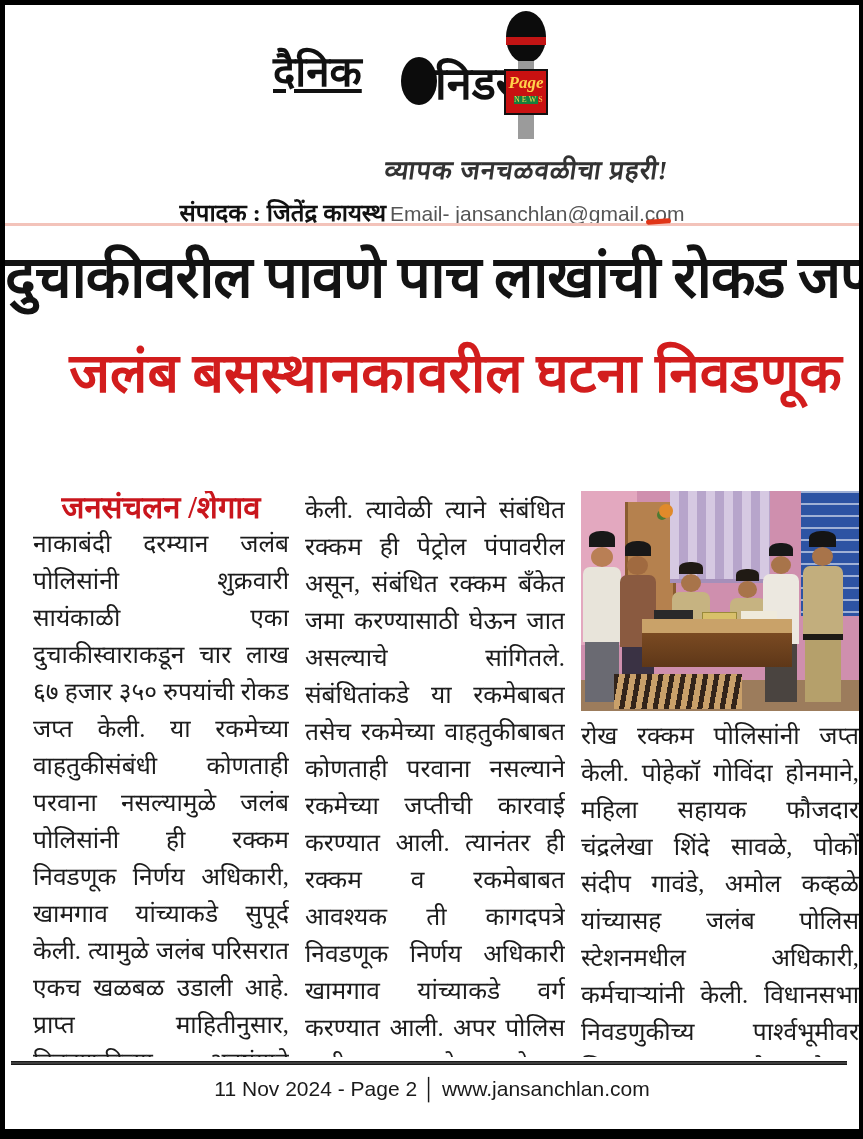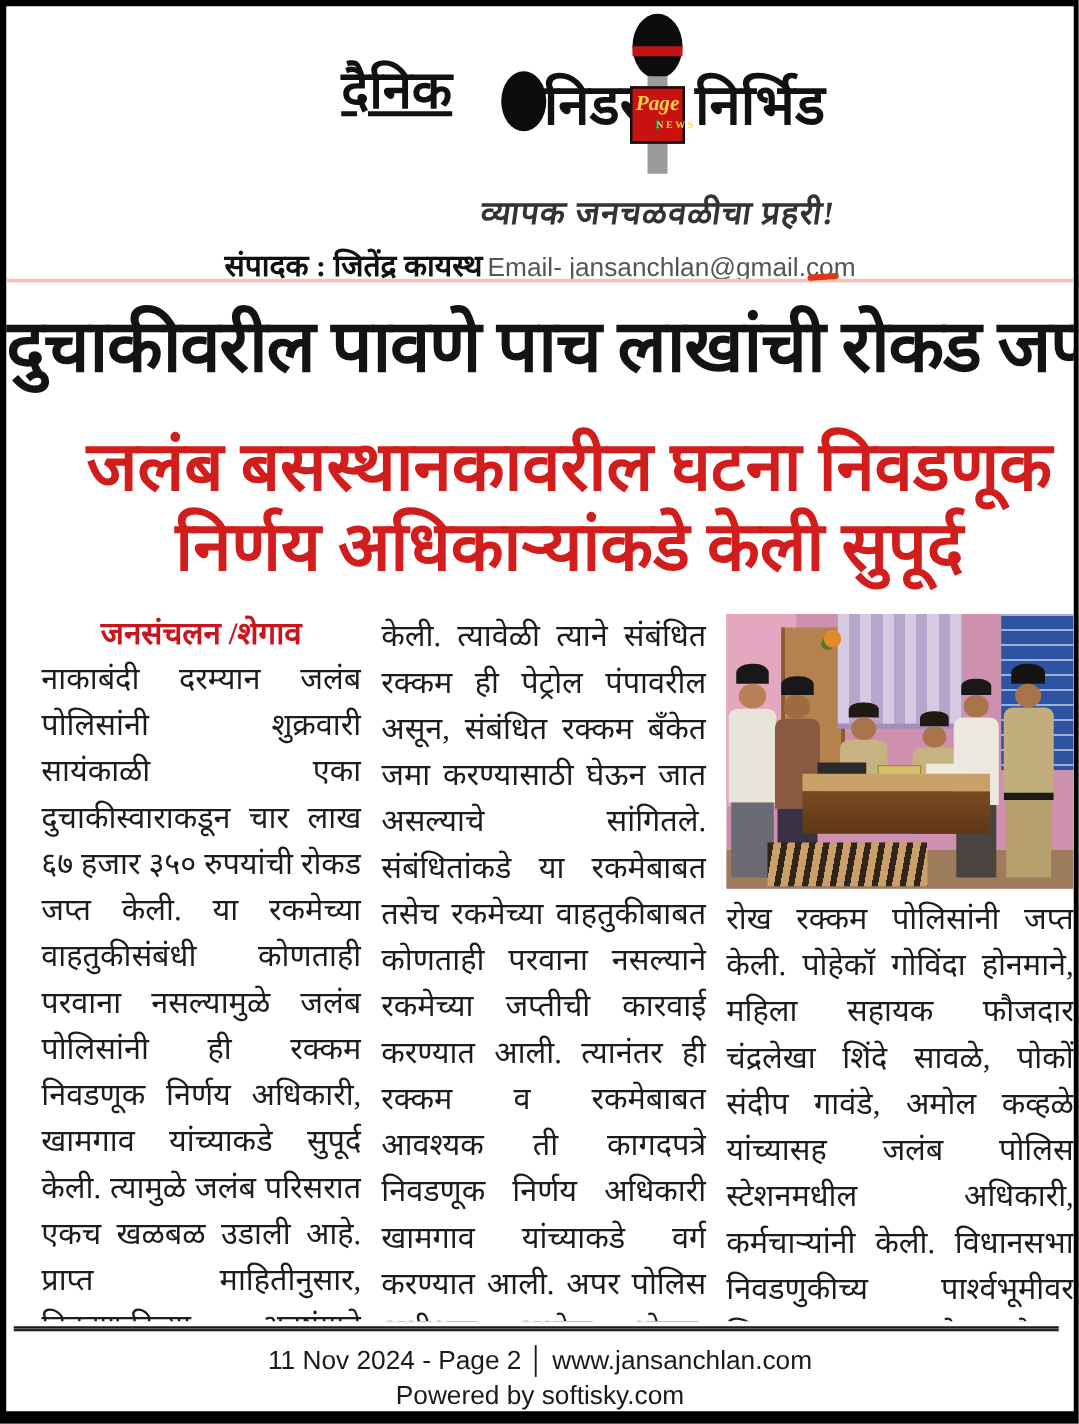--- a/index.html
+++ b/index.html
@@ -14,21 +14,21 @@
   .mast-dainik{position:absolute;left:268px;top:36px;font-size:42px;font-weight:bold;color:#111;text-decoration:underline;}
   .mast-nidar{position:absolute;left:430px;top:46px;font-size:45px;font-weight:bold;color:#111;}
   .mast-nirbhid{position:absolute;left:551px;top:46px;font-size:45px;font-weight:bold;color:#111;}
   .mic{position:absolute;left:498px;top:6px;width:48px;height:130px;}
   .mic .head{position:absolute;left:3px;top:0;width:40px;height:52px;border-radius:50%;background:#0c0c0c;}
   .mic .stripe{position:absolute;left:3px;top:26px;width:40px;height:8px;background:#c21414;}
   .mic .stem{position:absolute;left:15px;top:50px;width:16px;height:78px;background:#9b9b9b;}
   .mic .badge{position:absolute;left:1px;top:58px;width:44px;height:46px;background:#c81111;border:2px solid #111;
     box-sizing:border-box;text-align:center;}
   .mic .badge .city{color:#ffd24a;font-size:17px;font-style:italic;font-weight:bold;line-height:24px;font-family:"Liberation Serif",serif;}
-  .mic .badge .news{color:#ffd24a;font-size:8px;font-weight:bold;letter-spacing:2px;line-height:8px;background:#15803d;display:block;margin:1px 19px;}
+  .mic .badge .news{color:#ffd24a;font-size:8px;font-weight:normal;letter-spacing:2px;line-height:8px;background:#15803d;display:block;margin:1px 8px;}
   .mast-logo{position:absolute;left:0;right:0;top:64px;text-align:center;font-size:100px;line-height:1.05;
     font-weight:bold;color:#e8491d;white-space:nowrap;letter-spacing:-2px;}
   .logo-dot{position:absolute;left:396px;top:52px;width:36px;height:48px;background:#0c0c0c;border-radius:50%;}
   .mast-tagline{position:absolute;left:380px;top:146px;font-size:26px;font-weight:bold;color:#333;
     transform:skewX(-8deg);letter-spacing:1px;}
   .mast-editor{position:absolute;left:0;right:0;top:190px;text-align:center;white-space:nowrap;}
   .mast-editor .ed{font-size:24px;font-weight:bold;color:#111;}
   .mast-editor .em{font-size:21px;color:#555;font-family:"Liberation Sans",sans-serif;}
   .pink-rule{position:absolute;left:0;right:0;top:218px;height:3px;background:#f3c3ba;}
   .red-dash{position:absolute;left:641px;top:214px;width:25px;height:5px;background:#e03517;border-radius:3px;transform:rotate(-4deg);}
@@ -38,21 +38,21 @@
   .subhead{position:absolute;left:0;right:0;text-align:center;font-size:55px;font-weight:bold;
     color:#d21d1d;white-space:nowrap;margin-left:47px;}
   .subhead.l1{top:328px;}
   .subhead.l2{top:392px;}
   
   .cols{position:absolute;left:28px;top:486px;width:826px;height:566px;display:flex;gap:16px;overflow:hidden;}
   .col{font-size:24.5px;line-height:37px;color:#1c1c1c;text-align:justify;overflow:hidden;}
   .col1{width:256px;}
   .col2{width:260px;}
   .col3{width:278px;}
-  .dateline{color:#c9161d;font-weight:bold;text-align:center;font-size:25px;line-height:34px;}
+  .dateline{color:#c9161d;font-weight:bold;text-align:center;font-size:31px;line-height:34px;}
   .indent{text-indent:46px;}
   
   .photo{position:relative;width:278px;height:220px;background:#cf8fae;overflow:hidden;margin-bottom:6px;}
   .ph-wall-l{position:absolute;left:0;top:0;width:20%;height:70%;background:#e3a8bf;}
   .ph-curtain{position:absolute;left:32%;top:0;width:36%;height:40%;
     background:repeating-linear-gradient(90deg,#d6c9e2 0 9px,#b7a5cb 9px 18px);border-bottom:4px solid #a58fba;}
   .ph-flower{position:absolute;left:28%;top:6%;width:14px;height:14px;border-radius:50%;background:#e08a2a;box-shadow:-4px 4px 0 -2px #4d7a33;}
   .ph-door{position:absolute;left:16%;top:5%;width:18%;height:60%;background:#b5814e;border-left:3px solid #8a5c30;border-right:3px solid #8a5c30;box-sizing:border-box;}
   .ph-board{position:absolute;right:0;top:0;width:21%;height:57%;background:#2d53a3;
     background-image:repeating-linear-gradient(180deg,rgba(255,255,255,.55) 0 2px,transparent 2px 12px);}
@@ -78,21 +78,20 @@
   .foot2{position:absolute;left:0;right:0;top:1100px;text-align:center;font-size:21px;color:#1a1a1a;
     font-family:"Liberation Sans","DejaVu Sans",sans-serif;}
 </style>
 </head>
 <body>
 
 <div id="page">
 
   <div class="mast-dainik">दैनिक</div>
   <div class="mast-nidar">निडर</div>
-  <div class="mast-nirbhid">निर्भिड</div>
 
   <div class="mic">
     <div class="head"></div>
     <div class="stripe"></div>
     <div class="stem"></div>
     <div class="badge">
       <div class="city">Page</div>
       <span class="news">NEWS</span>
     </div>
   </div>
@@ -103,21 +102,20 @@
   <div class="mast-editor">
     <span class="ed">संपादक : जितेंद्र कायस्थ</span>
     <span class="em">Email- jansanchlan@gmail.com</span>
   </div>
 
   <div class="pink-rule"></div>
   <div class="red-dash"></div>
 
   <div class="headline">दुचाकीवरील पावणे पाच लाखांची रोकड जप्त</div>
   <div class="subhead l1">जलंब बसस्थानकावरील घटना निवडणूक</div>
-  <div class="subhead l2">निर्णय अधिकाऱ्यांकडे केली सुपूर्द</div>
 
   <div class="cols">
     <div class="col col1">
       <div class="dateline">जनसंचलन /शेगाव</div>
       <span class="indent">नाकाबंदी दरम्यान जलंब पोलिसांनी शुक्रवारी सायंकाळी एका दुचाकीस्वाराकडून चार लाख ६७ हजार ३५० रुपयांची रोकड जप्त केली. या रकमेच्या वाहतुकीसंबंधी कोणताही परवाना नसल्यामुळे जलंब पोलिसांनी ही रक्कम निवडणूक निर्णय अधिकारी, खामगाव यांच्याकडे सुपूर्द केली. त्यामुळे जलंब परिसरात एकच खळबळ उडाली आहे. प्राप्त माहितीनुसार, निवडणुकीच्या अनुषंगाने जलंब पोलिसांनी शुक्रवारी नाकाबंदी केली. तपासणी दरम्यान एक दुचाकीस्वार जलंब बस स्थानकावर चार लाख ६७ हजार ३५० रुपयांची रोकड घेऊन जाताना आढळून आला. जलंब पोलिसांनी रक्कम आणि दुचाकीस्वाराला ताब्यात घेऊन चौकशी</span>
     </div>
 
     <div class="col col2">
       <span>केली. त्यावेळी त्याने संबंधित रक्कम ही पेट्रोल पंपावरील असून, संबंधित रक्कम बँकेत जमा करण्यासाठी घेऊन जात असल्याचे सांगितले. संबंधितांकडे या रकमेबाबत तसेच रकमेच्या वाहतुकीबाबत कोणताही परवाना नसल्याने रकमेच्या जप्तीची कारवाई करण्यात आली. त्यानंतर ही रक्कम व रकमेबाबत आवश्यक ती कागदपत्रे निवडणूक निर्णय अधिकारी खामगाव यांच्याकडे वर्ग करण्यात आली. अपर पोलिस अधीक्षक अशोक थोरात, उपविभागीय अधिकारी विनोद ठाकरे यांच्या मार्गदर्शनात ही कारवाई जलंब पोलिस स्टेशनचे ठाणेदार अमोल सांगळे, पीएसआय श्याम पवार, दुचाकीवर नेण्यात येत असलेली</span>
     </div>
@@ -175,15 +173,14 @@
           <div class="front"></div>
         </div>
         <div class="ph-mat"></div>
       </div>
       <span>रोख रक्कम पोलिसांनी जप्त केली. पोहेकॉ गोविंदा होनमाने, महिला सहायक फौजदार चंद्रलेखा शिंदे सावळे, पोकों संदीप गावंडे, अमोल कव्हळे यांच्यासह जलंब पोलिस स्टेशनमधील अधिकारी, कर्मचाऱ्यांनी केली. विधानसभा निवडणुकीच्य पार्श्वभूमीवर जिल्हाभरात पथके तैनात करण्यात आले आहेत. या पथकांच्या माध्यमातून वाहनांची तप- सणी करण्यात आली आहे</span>
     </div>
   </div>
 
   <div class="foot-rule"></div>
   <div class="foot1">11 Nov 2024 - Page 2 │ www.jansanchlan.com</div>
-  <div class="foot2">Powered by softisky.com</div>
 
 </div>
 
 </body></html>

